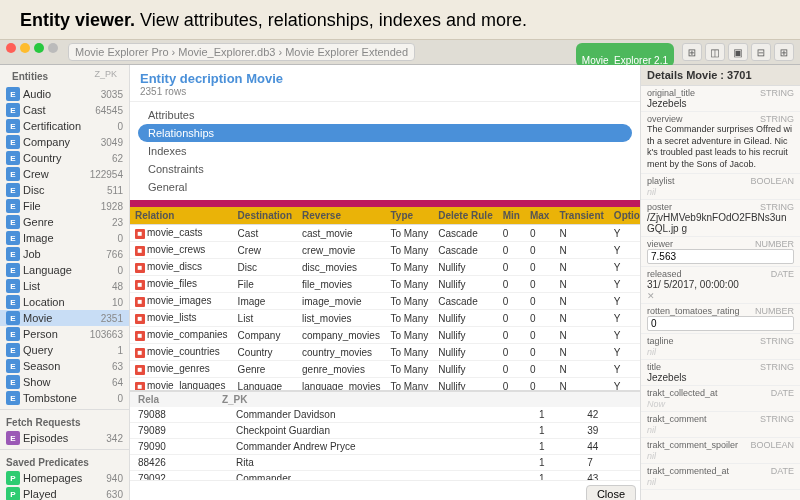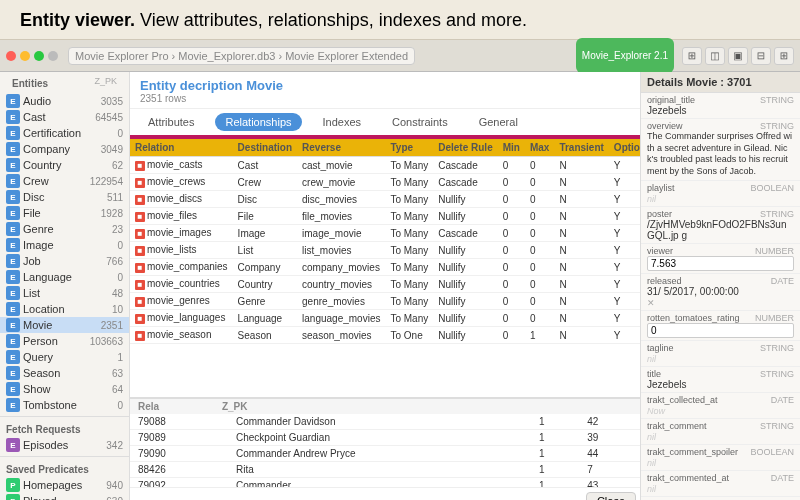--- a/index.html
+++ b/index.html
@@ -24,24 +24,23 @@
     }
     .banner-text strong {
       font-weight: 800;
     }
 
     
     .toolbar {
       background: #e0ddd5;
       border-bottom: 1px solid #bbb;
       display: flex;
-      align-items: center;
       padding: 3px 6px;
       gap: 4px;
-      height: 32px;
+      height: 25px;
     }
     .toolbar-dots {
       display: flex;
       gap: 4px;
       margin-right: 6px;
     }
     .dot {
       width: 10px; height: 10px;
       border-radius: 50%;
     }
@@ -170,22 +169,23 @@
     }
     .entity-title span { color: #4a90d9; }
     .entity-rows {
       font-size: 10px;
       color: #888;
     }
 
     .tab-bar {
       display: flex;
       padding: 4px 8px;
-      gap: 11px;
-      border-bottom: 4px solid #be185d;
+      gap: 0;
+      border-bottom: 7px solid #be185d;
+      flex-direction: column;
     }
     .tab-item {
       padding: 3px 10px;
       border-radius: 10px;
       font-size: 11px;
       color: #555;
       cursor: pointer;
     }
     .tab-item.selected {
       background: #4a90d9;

